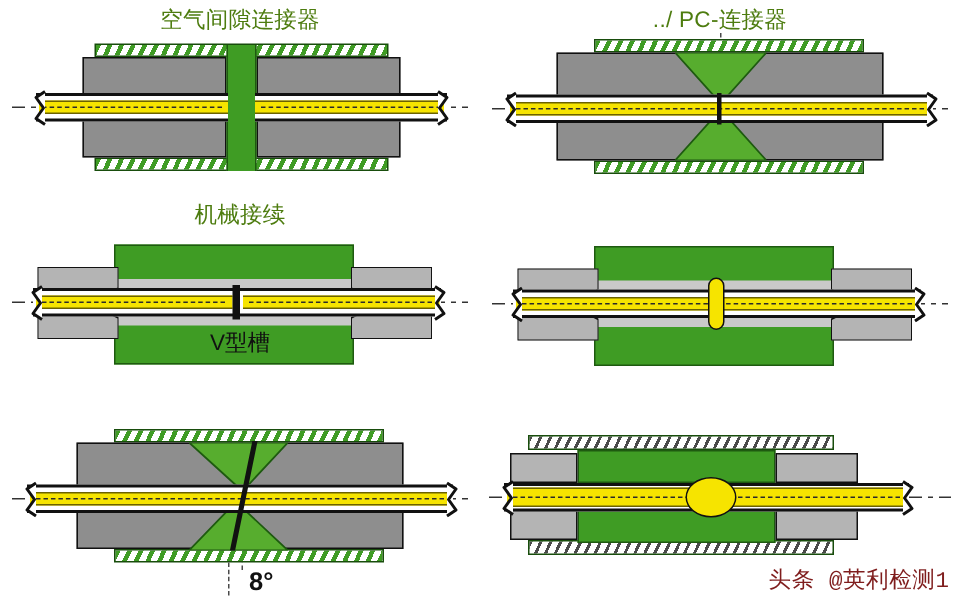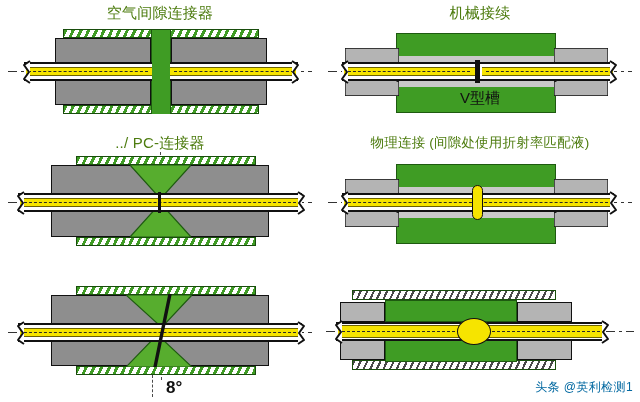--- a/index.html
+++ b/index.html
@@ -70,22 +70,23 @@
     position:absolute;width:0;
     border-left:1.3px dashed #4a4a4a;
   }
   .gapdark{position:absolute;background:#111;}
   .label-inline{
     position:absolute;font-size:14px;color:#111;white-space:nowrap;
   }
   .deg{position:absolute;font-size:17px;font-weight:bold;color:#111;}
   .watermark{
     position:absolute;right:7px;bottom:6px;
-    font-size:12px;color:#0369a1;letter-spacing:.4px;
+    font-size:15px;color:#7f1d1d;letter-spacing:.4px;
     white-space:nowrap;
+    font-family:Liberation Mono, monospace;
   }
   .fiberbreak{
     position:absolute;
   }
   .lens{
     position:absolute;background:#f6e400;border:1.4px solid #111;
     border-radius:50%/50%;box-sizing:border-box;
   }
   .bulge{position:absolute;background:#f6e400;border:1.5px solid #111;box-sizing:border-box;border-radius:50%;}
 </style>
@@ -123,20 +124,55 @@
       <svg class="fiberbreak" style="left:18px;top:60px;" width="14" height="24" viewBox="0 0 14 24">
         <path d="M12 1 L6 5 L11 12 L6 19 L12 23" fill="#fff" stroke="#111" stroke-width="2" stroke-linejoin="round"></path>
       </svg>
       <svg class="fiberbreak" style="left:290px;top:60px;" width="14" height="24" viewBox="0 0 14 24">
         <path d="M2 1 L8 5 L3 12 L8 19 L2 23" fill="#fff" stroke="#111" stroke-width="2" stroke-linejoin="round"></path>
       </svg>
     </div>
   </div>
 
   <div class="panel">
+    <div class="ptitle">../ PC-连接器</div>
+    <div class="stage">
+
+      <div class="axis dashdot" style="left:8px;top:72px;width:304px;"></div>
+      <div class="vdash" style="left:160px;top:22px;height:94px;"></div>
+
+      <div class="hatch" style="left:76px;top:26px;width:180px;height:9px;"></div>
+      <div class="hatch" style="left:76px;top:107px;width:180px;height:9px;"></div>
+
+      <div class="ferrule" style="left:51px;top:35px;width:109px;height:72px;"></div>
+      <div class="ferrule" style="left:160px;top:35px;width:109px;height:72px;"></div>
+
+      <svg style="position:absolute;left:130px;top:35px;" width="61" height="33" viewBox="0 0 61 33">
+        <path d="M0 0 H61 L34 30 H27 L0 0 Z" fill="#57ad2e" stroke="#1e5a10" stroke-width="1.2"></path>
+      </svg>
+      <svg style="position:absolute;left:130px;top:74px;" width="61" height="33" viewBox="0 0 61 33">
+        <path d="M0 33 H61 L34 3 H27 L0 33 Z" fill="#57ad2e" stroke="#1e5a10" stroke-width="1.2"></path>
+      </svg>
+
+      <div class="clad" style="left:18px;top:63px;width:284px;height:19px;"></div>
+      <div class="core" style="left:20px;top:68px;width:280px;height:9px;"></div>
+      <div class="coreline" style="left:24px;top:72px;width:272px;"></div>
+
+      <div class="gapdark" style="left:158px;top:62px;width:3px;height:21px;"></div>
+
+      <svg class="fiberbreak" style="left:12px;top:61px;" width="14" height="24" viewBox="0 0 14 24">
+        <path d="M12 1 L6 5 L11 12 L6 19 L12 23" fill="#fff" stroke="#111" stroke-width="2" stroke-linejoin="round"></path>
+      </svg>
+      <svg class="fiberbreak" style="left:296px;top:61px;" width="14" height="24" viewBox="0 0 14 24">
+        <path d="M2 1 L8 5 L3 12 L8 19 L2 23" fill="#fff" stroke="#111" stroke-width="2" stroke-linejoin="round"></path>
+      </svg>
+    </div>
+  </div>
+
+  <div class="panel">
     <div class="ptitle">机械接续</div>
     <div class="stage">
 
       <div class="axis dashdot" style="left:8px;top:71px;width:304px;"></div>
 
       <div class="greenblock" style="left:76px;top:33px;width:160px;height:80px;"></div>
       <div class="silverstrip" style="left:77px;top:56px;width:158px;height:7px;"></div>
       <div class="silverstrip" style="left:77px;top:80px;width:158px;height:7px;"></div>
 
       <svg style="position:absolute;left:25px;top:48px;" width="54" height="48" viewBox="0 0 54 48">
@@ -162,56 +198,20 @@
       </svg>
       <svg class="fiberbreak" style="left:288px;top:60px;" width="14" height="24" viewBox="0 0 14 24">
         <path d="M2 1 L8 5 L3 12 L8 19 L2 23" fill="#fff" stroke="#111" stroke-width="2" stroke-linejoin="round"></path>
       </svg>
 
       <div class="label-inline" style="left:0;right:0;text-align:center;top:89px;font-size:15px;color:#111;">V型槽</div>
     </div>
   </div>
 
   <div class="panel">
-    <div class="ptitle">../ PC-连接器</div>
-    <div class="stage">
-
-      <div class="axis dashdot" style="left:8px;top:72px;width:304px;"></div>
-      <div class="vdash" style="left:160px;top:22px;height:94px;"></div>
-
-      <div class="hatch" style="left:76px;top:26px;width:180px;height:9px;"></div>
-      <div class="hatch" style="left:76px;top:107px;width:180px;height:9px;"></div>
-
-      <div class="ferrule" style="left:51px;top:35px;width:109px;height:72px;"></div>
-      <div class="ferrule" style="left:160px;top:35px;width:109px;height:72px;"></div>
-
-      <svg style="position:absolute;left:130px;top:35px;" width="61" height="33" viewBox="0 0 61 33">
-        <path d="M0 0 H61 L34 30 H27 L0 0 Z" fill="#57ad2e" stroke="#1e5a10" stroke-width="1.2"></path>
-      </svg>
-      <svg style="position:absolute;left:130px;top:74px;" width="61" height="33" viewBox="0 0 61 33">
-        <path d="M0 33 H61 L34 3 H27 L0 33 Z" fill="#57ad2e" stroke="#1e5a10" stroke-width="1.2"></path>
-      </svg>
-
-      <div class="clad" style="left:18px;top:63px;width:284px;height:19px;"></div>
-      <div class="core" style="left:20px;top:68px;width:280px;height:9px;"></div>
-      <div class="coreline" style="left:24px;top:72px;width:272px;"></div>
-
-      <div class="gapdark" style="left:158px;top:62px;width:3px;height:21px;"></div>
-
-      <svg class="fiberbreak" style="left:12px;top:61px;" width="14" height="24" viewBox="0 0 14 24">
-        <path d="M12 1 L6 5 L11 12 L6 19 L12 23" fill="#fff" stroke="#111" stroke-width="2" stroke-linejoin="round"></path>
-      </svg>
-      <svg class="fiberbreak" style="left:296px;top:61px;" width="14" height="24" viewBox="0 0 14 24">
-        <path d="M2 1 L8 5 L3 12 L8 19 L2 23" fill="#fff" stroke="#111" stroke-width="2" stroke-linejoin="round"></path>
-      </svg>
-    </div>
-  </div>
-
-  <div class="panel">
-    <div class="ptitle small">物理连接 (间隙处使用折射率匹配液)</div>
     <div class="stage">
 
       <div class="axis dashdot" style="left:8px;top:72px;width:304px;"></div>
 
       <div class="greenblock" style="left:76px;top:34px;width:160px;height:80px;"></div>
       <div class="silverstrip" style="left:77px;top:57px;width:158px;height:7px;"></div>
       <div class="silverstrip" style="left:77px;top:81px;width:158px;height:7px;"></div>
 
       <svg style="position:absolute;left:25px;top:49px;" width="54" height="48" viewBox="0 0 54 48">
         <path d="M0 0 H54 V14 L40 21 V27 L54 34 V48 H0 Z" fill="#b4b4b4" stroke="#111" stroke-width="1.3"></path>

